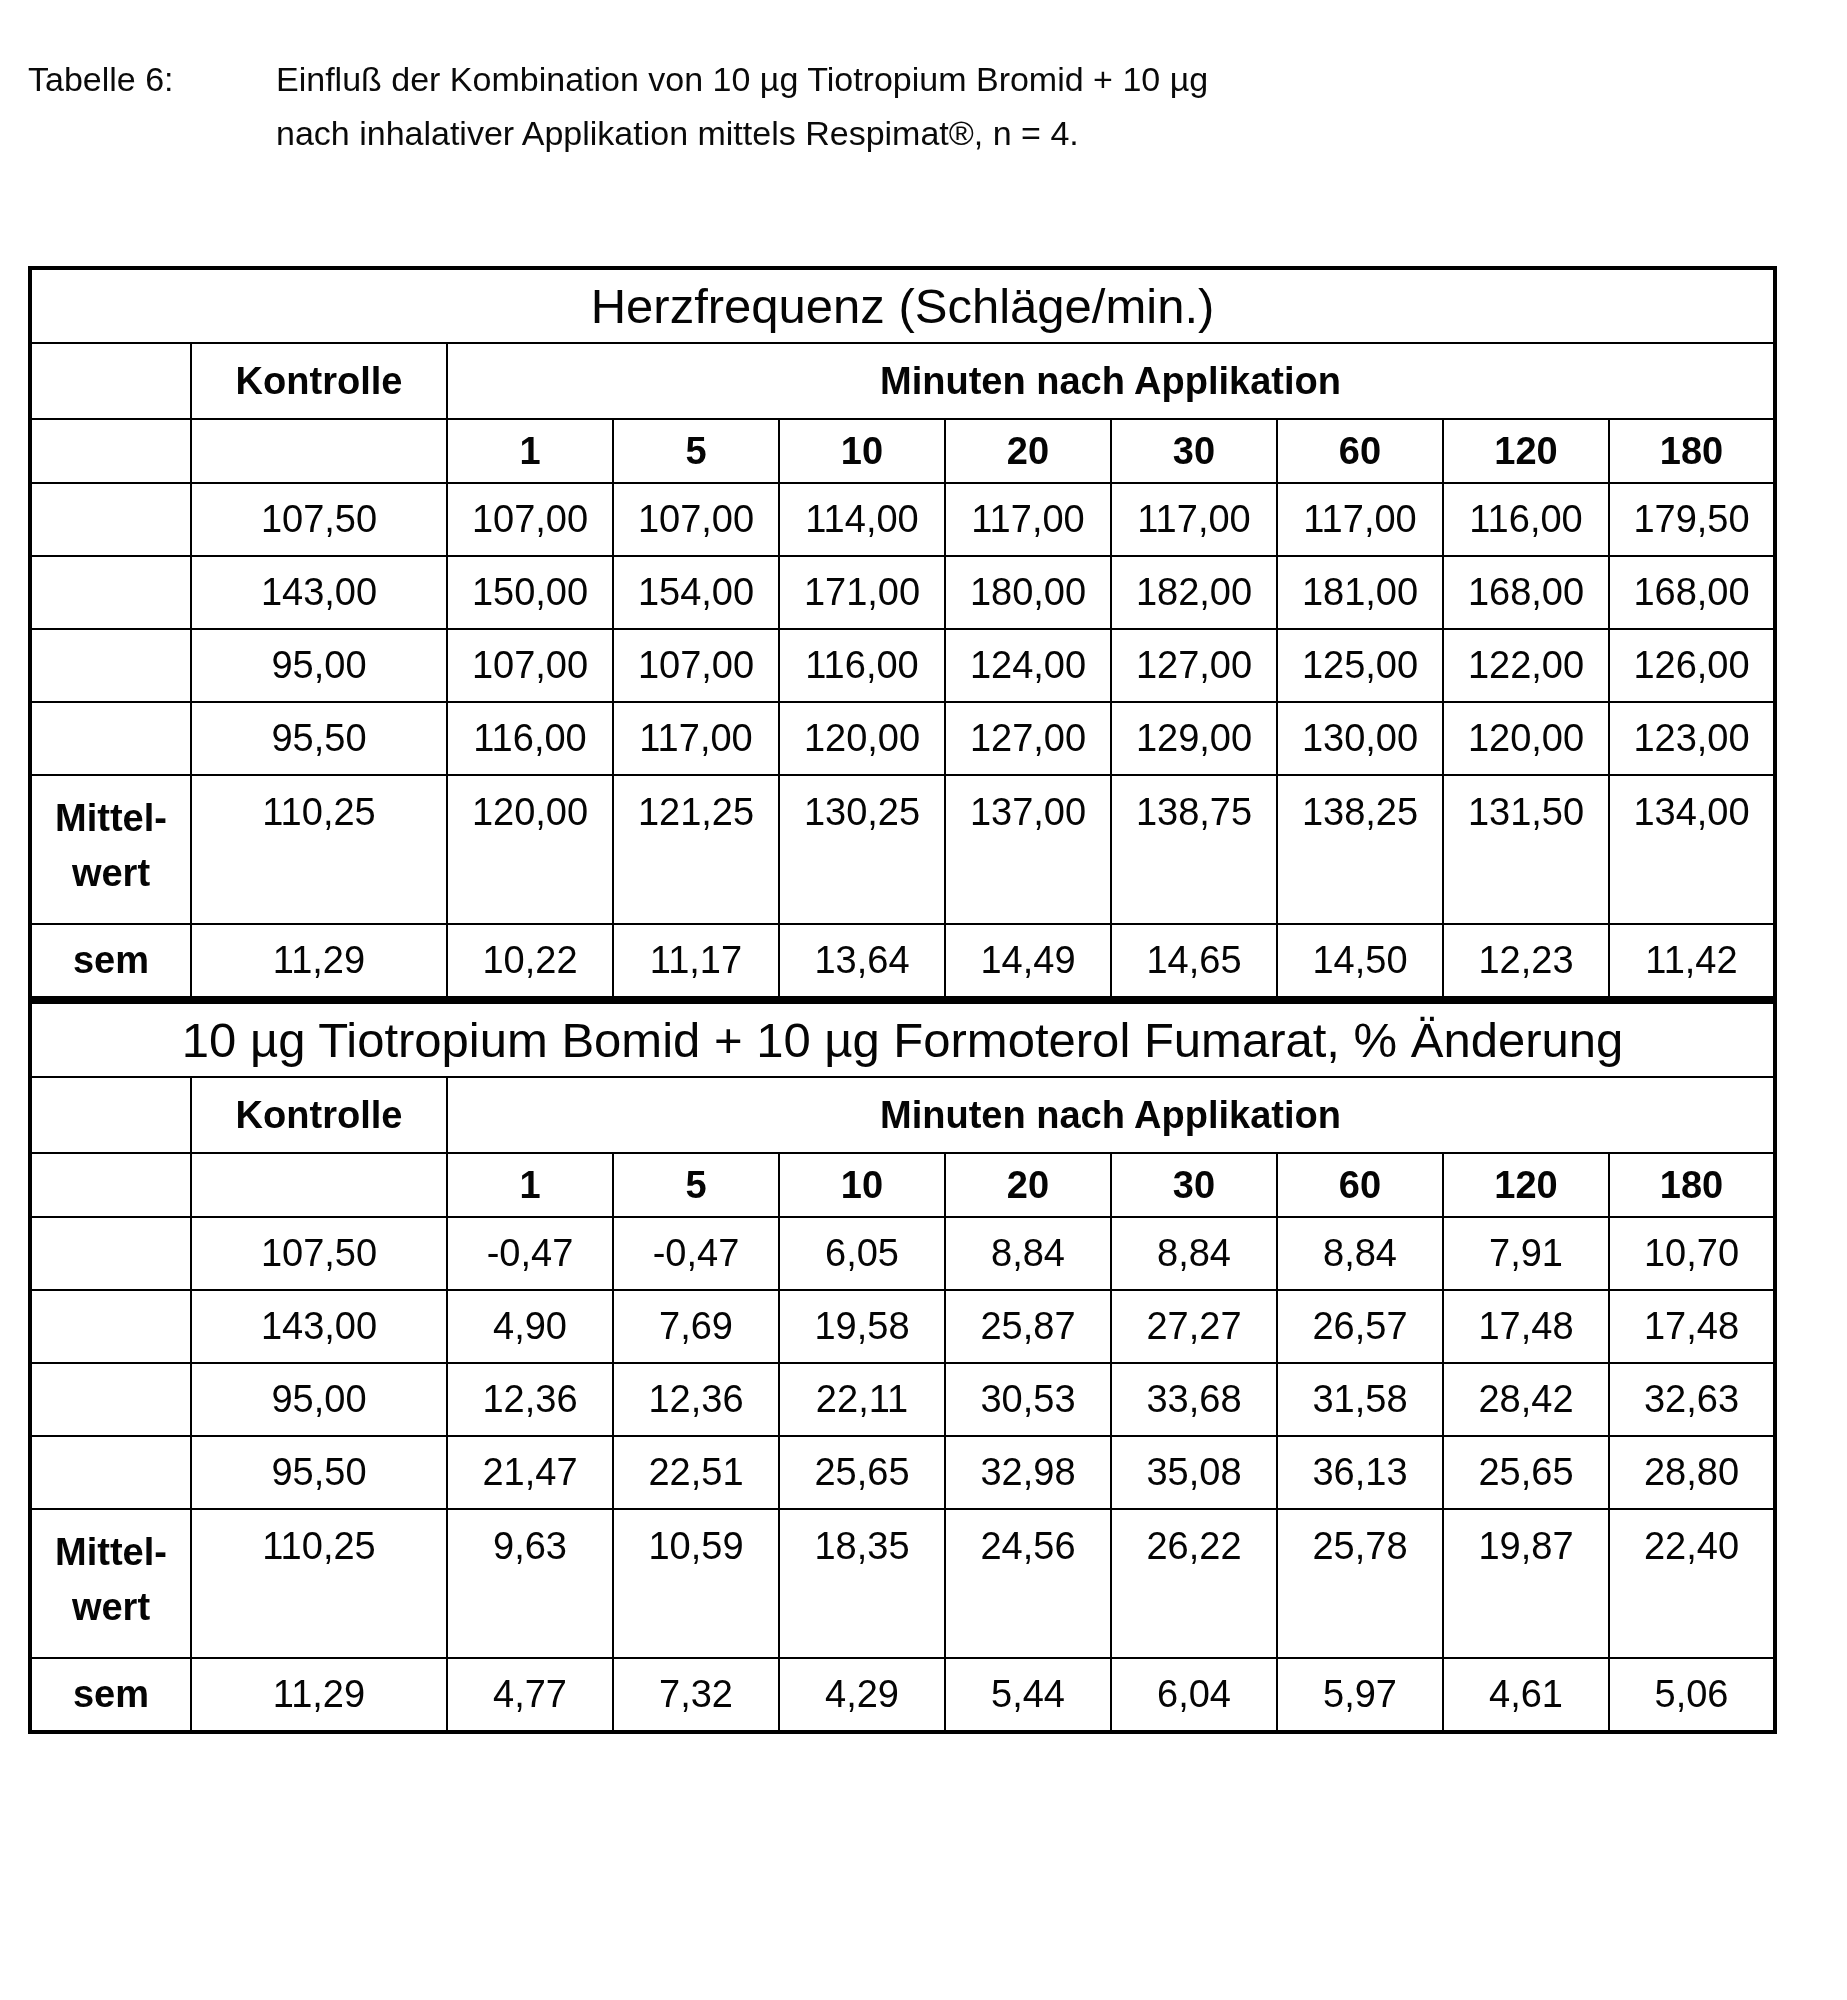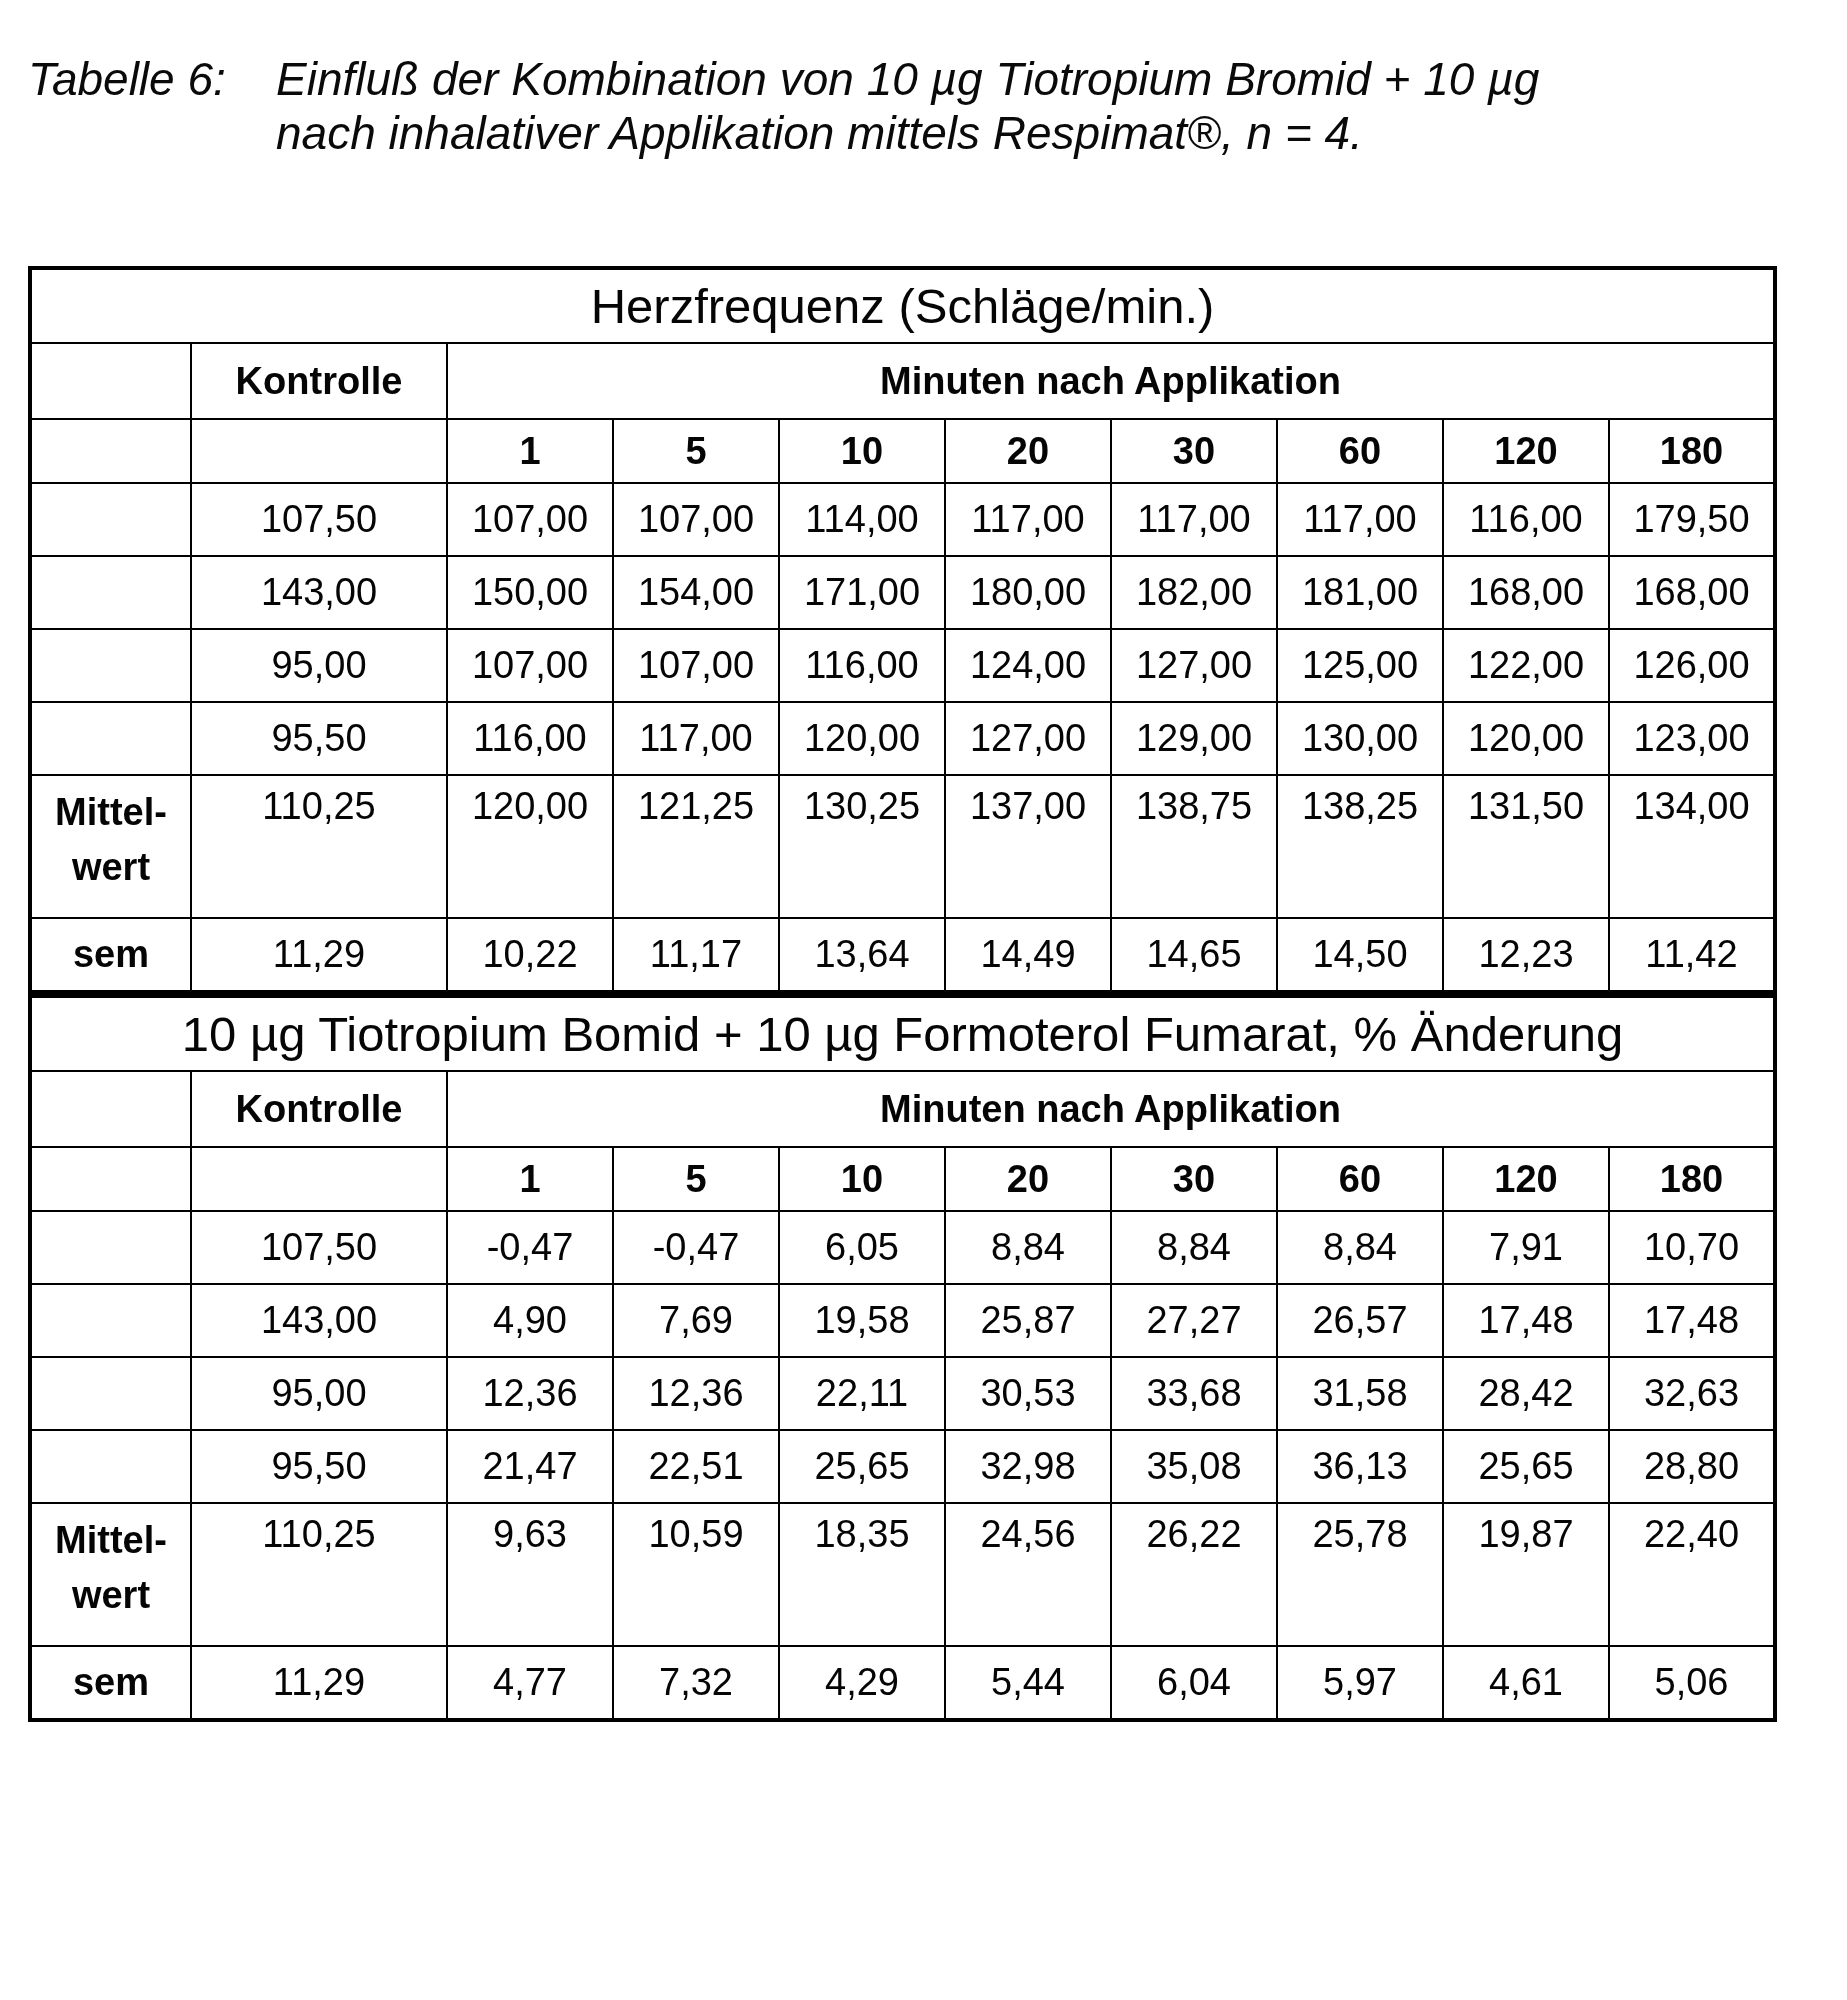--- a/index.html
+++ b/index.html
@@ -13,24 +13,23 @@
     height: 2001px;
     background: #ffffff;
     color: #000000;
     font-family: "Liberation Sans", sans-serif;
     overflow: hidden;
   }
   
   .caption {
     display: flex;
     margin: 52px 78px 0 28px;
-    font-size: 46px;
+    font-size: 34px;
     line-height: 54px;
     color: #0a0a0a;
-    font-style: italic;
   }
   .cap-label {
     width: 248px;
     flex: 0 0 248px;
   }
   .cap-text div { white-space: nowrap; }
 
   
   table.scan {
     border-collapse: collapse;
@@ -55,21 +54,21 @@
     height: 72px;
     font-weight: normal;
     font-size: 49px;
   }
   tr.head-row td { height: 74px; font-weight: bold; }
   tr.time-row td { height: 62px; font-weight: bold; }
   tbody.data-rows tr td { height: 71px; }
   tbody.data-rows tr.tall td {
     height: 132px;
     vertical-align: top;
-    padding-top: 9px;
+    padding-top: 15px;
   }
   td.rowlabel {
     font-weight: bold;
     white-space: pre-line;
     line-height: 1.45;
   }
 </style>
 </head>
 <body>
 

